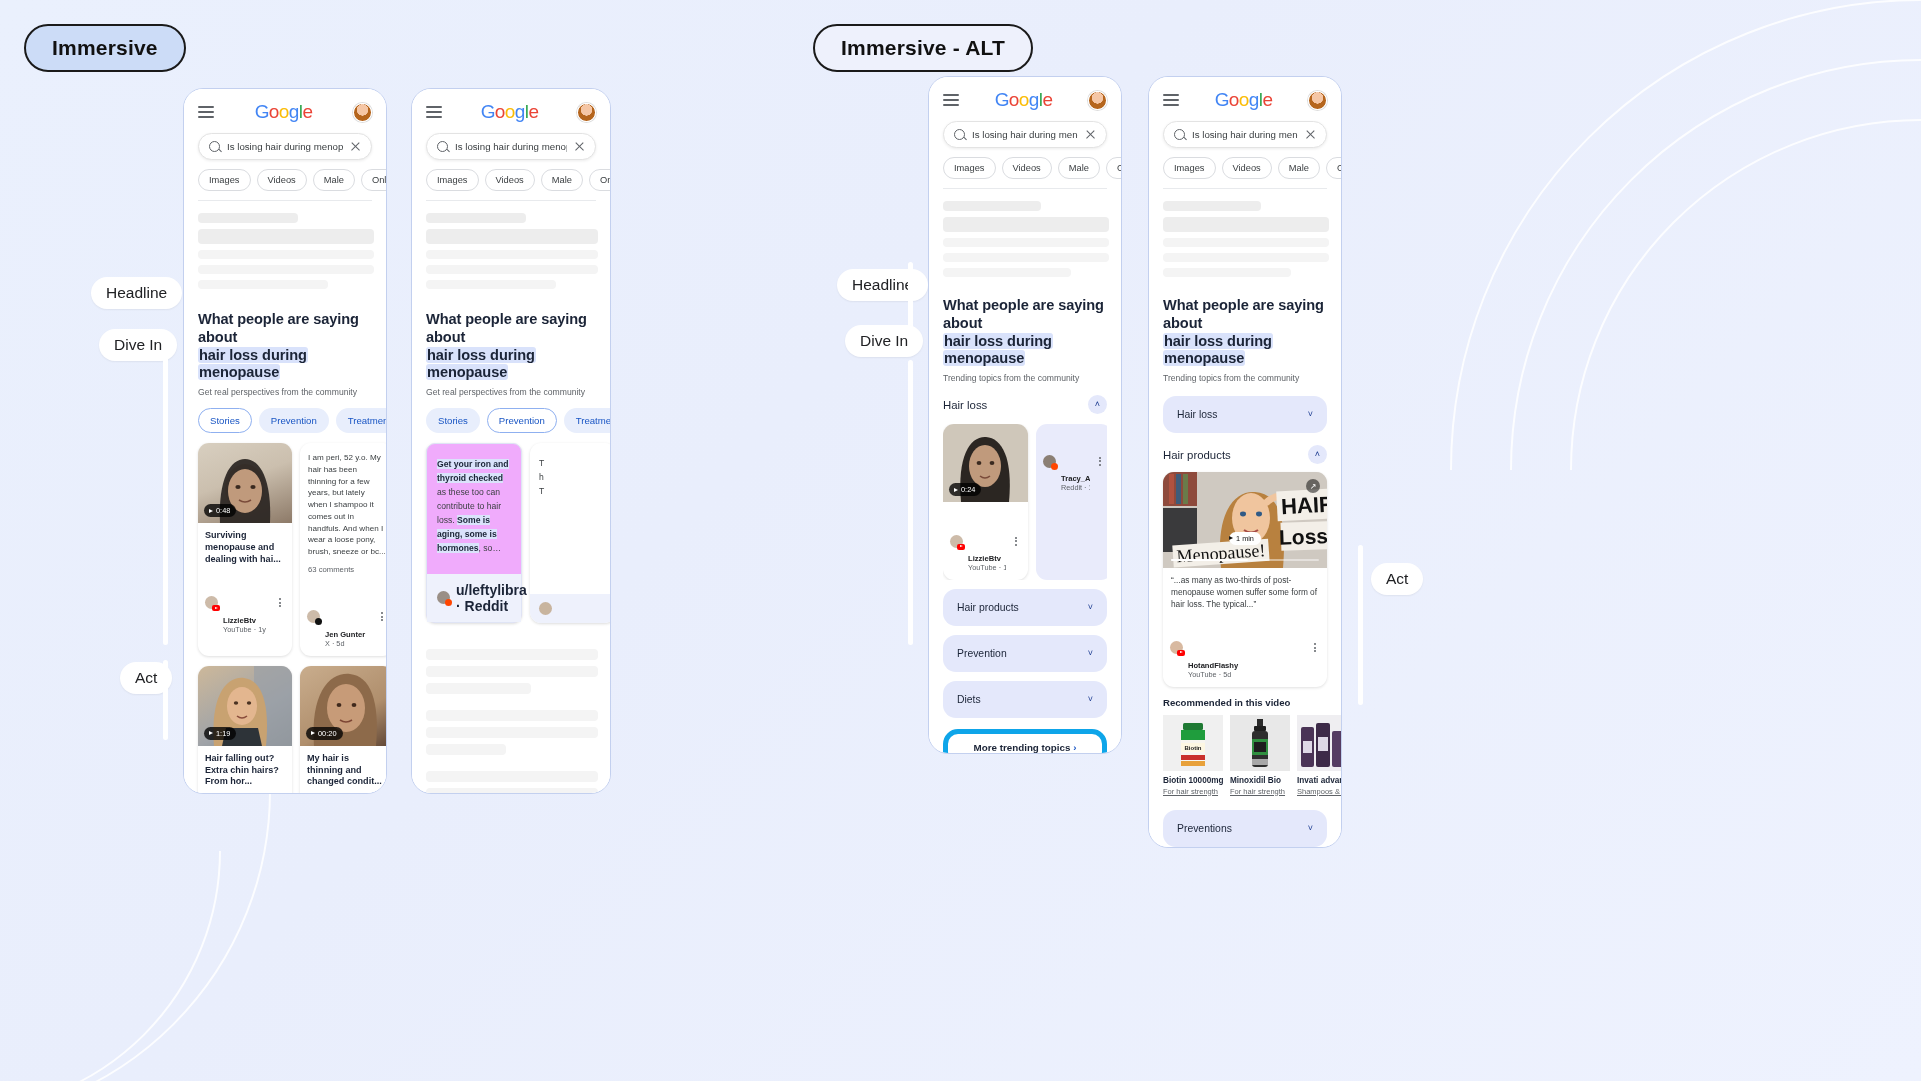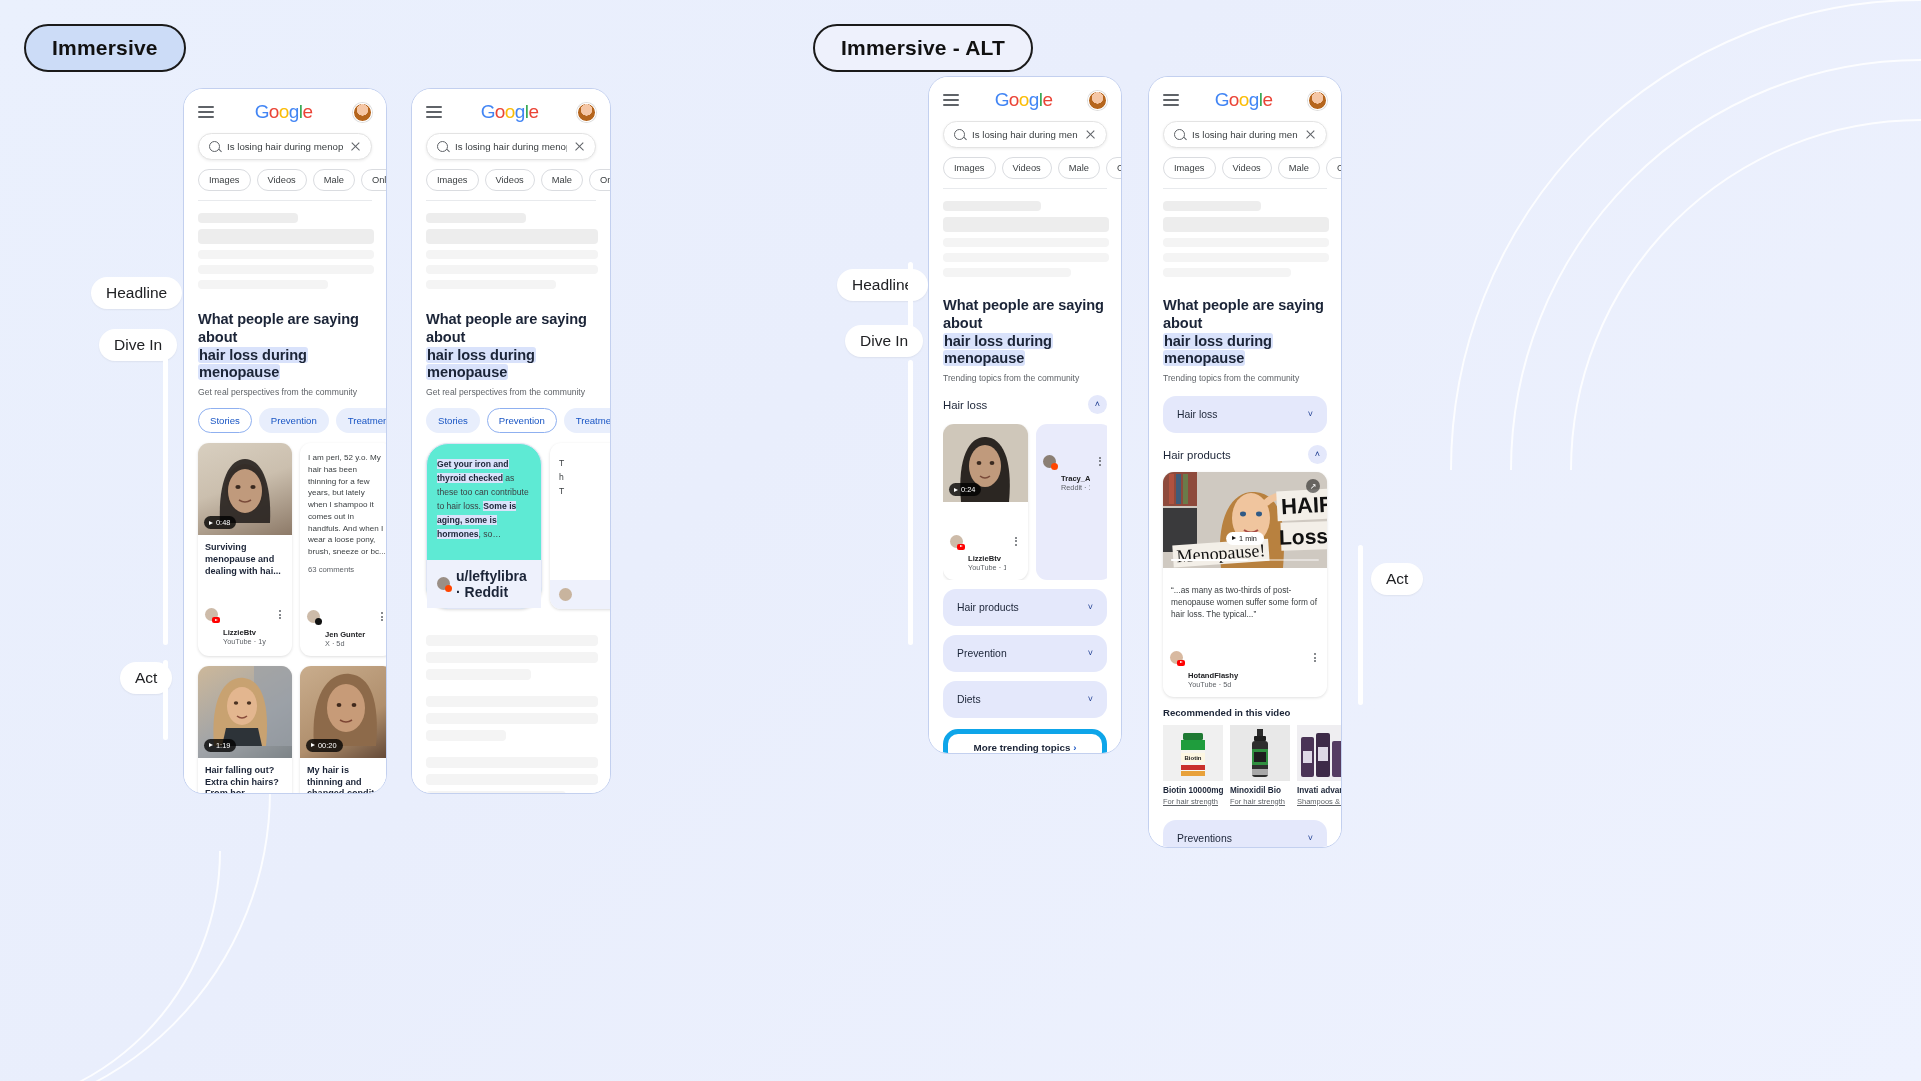--- a/index.html
+++ b/index.html
@@ -66,21 +66,21 @@
   .mod-title .hl { background:#d9e2fb; border-radius:3px; box-decoration-break:clone; -webkit-box-decoration-break:clone; padding:0 1px;}
   .mod-sub { font-size:8.6px; color:#5f6368; margin-top:5px; }
 
   .tabs { display:flex; gap:7px; margin-top:11px; }
   .tab { font-size:9.6px; color:#1a56c4; background:#e8eefc; border-radius:13px; padding:6px 11px; white-space:nowrap; border:1px solid transparent;}
   .tab.active { background:#fff; border:1.3px solid #8fb0f0; }
 
   
   .cardrow { display:flex; gap:8px; margin-top:10px; }
   .vcard { width:94px; background:#fff; border-radius:11px; overflow:hidden; box-shadow:0 1px 3px rgba(0,0,0,.13); flex:none; }
-  .thumb { height:92px; position:relative; background-size:cover; background-position:center; }
+  .thumb { height:80px; position:relative; background-size:cover; background-position:center; }
   .dur { position:absolute; left:6px; bottom:6px; background:rgba(0,0,0,.78); color:#fff; font-size:7.4px; border-radius:8px; padding:2px 6px 2px 5px; display:flex; align-items:center; gap:3px;}
   .ptri { width:0;height:0;border-left:4px solid #fff;border-top:2.6px solid transparent;border-bottom:2.6px solid transparent;}
   .vtitle { font-size:9.1px; font-weight:600; color:#1b2437; line-height:1.3; padding:7px 7px 0 7px; }
   .vmeta { display:flex; align-items:center; gap:5px; padding:6px 7px 8px 7px; }
   .src-av { width:13px;height:13px;border-radius:50%;background:#cdbba9;position:relative;flex:none;}
   .badge-yt{position:absolute;right:-2px;bottom:-2px;width:8px;height:6px;border-radius:2px;background:#FF0000;}
   .badge-yt:after{content:"";position:absolute;left:3px;top:1.4px;border-left:3px solid #fff;border-top:1.7px solid transparent;border-bottom:1.7px solid transparent;}
   .badge-tt{position:absolute;right:-2px;bottom:-2px;width:7px;height:7px;border-radius:50%;background:#111;}
   .badge-ig{position:absolute;right:-2px;bottom:-2px;width:7px;height:7px;border-radius:2px;background:linear-gradient(45deg,#f9ce34,#ee2a7b,#6228d7);}
   .badge-rd{position:absolute;right:-2px;bottom:-2px;width:7px;height:7px;border-radius:50%;background:#FF4500;}
@@ -116,22 +116,22 @@
   .prodhead { font-size:9.6px; font-weight:600; color:#1b2437; margin-top:10px; }
   .prodrow { display:flex; gap:7px; margin-top:7px; }
   .prod { width:60px; flex:none; }
   .prod-img { height:56px; border-radius:8px; background:#efefef; background-size:cover; background-position:center;}
   .prod-n { font-size:8.2px; font-weight:600; color:#1b2437; margin-top:5px; white-space:nowrap; overflow:hidden; }
   .prod-s { font-size:7.5px; color:#5f6368; margin-top:2px; white-space:nowrap; overflow:hidden;text-decoration:underline; }
 
   
   .bigvid { margin-top:8px; border-radius:11px; overflow:hidden; background:#fff; box-shadow:0 1px 3px rgba(0,0,0,.12); }
   .bigvid-img { height:96px; position:relative; background-size:cover; background-position:center; }
-  .bigcap { font-size:8.3px; color:#3c4043; line-height:1.42; padding:7px 8px 0 8px;margin-top:10px; }
-  .pillplay { position:absolute; left:50%; top:62%; transform:translateX(-50%); background:#fff; border-radius:10px; font-size:7.3px; padding:2px 7px 2px 6px; display:flex; align-items:center; gap:3px; color:#111;}
+  .bigcap { font-size:8.3px; color:#3c4043; line-height:1.42; padding:7px 8px 0 8px; }
+  .pillplay { position:absolute; left:50%; top:62%; transform:translateX(-50%); background:#fff; border-radius:10px; font-size:7.3px; padding:2px 7px 2px 0; display:flex; align-items:center; gap:3px; color:#111;}
   .pillplay .ptri{border-left-color:#111;}
   .progress{position:absolute;left:8px;right:8px;bottom:7px;height:2.5px;border-radius:2px;background:rgba(255,255,255,.45);}
   .progress i{display:block;height:100%;width:52%;background:#fff;border-radius:2px;}
   .expand{position:absolute;right:7px;top:7px;width:14px;height:14px;border-radius:50%;background:rgba(0,0,0,.5);display:flex;align-items:center;justify-content:center;color:#fff;font-size:8px;}
 </style>
 </head>
 <body>
 
 <svg class="bg-arcs" width="1921" height="1081">
   <g fill="none" stroke="#ffffff" stroke-width="2" opacity="0.85">
@@ -387,21 +387,21 @@
     <div class="mod-sub">Get real perspectives from the community</div>
 
     <div class="tabs">
       <div class="tab">Stories</div>
       <div class="tab active">Prevention</div>
       <div class="tab">Treatments</div>
 
     </div>
 
     <div class="cardrow">
-      <div style="width:116px;flex:none;background:#5eead4;border-radius:22px;box-shadow:0 1px 3px rgba(0,0,0,.14);display:flex;flex-direction:column;border:1px solid #dfe4f5;">
+      <div style="width:96px;flex:none;background:#f0abfc;border-radius:9px;box-shadow:0 1px 3px rgba(0,0,0,.14);display:flex;flex-direction:column;border:1px solid #dfe4f5;">
         <div style="padding:14px 10px 18px 10px;flex:1;">
           <div style="font-size:8.6px;line-height:1.62;color:#3c4043;"><span style="background:#dae3fb;font-weight:700;color:#1b2437;">Get your iron and thyroid checked</span><span> as these too can contribute to hair loss. </span><span style="background:#dae3fb;font-weight:700;color:#1b2437;">Some is aging, some is hormones</span><span>, so…</span></div>
         </div>
         <div style="background:#eef1fc;padding:8px 10px;display:flex;align-items:center;gap:6px;">
           <div class="src-av" style="background:#9a8f86;">
                 <span class="badge-rd"></span>
               </div>
           <div style="font-size:14px;font-weight:700;color:#1b2437;">u/leftylibra · Reddit</div>
         </div>
       </div>

